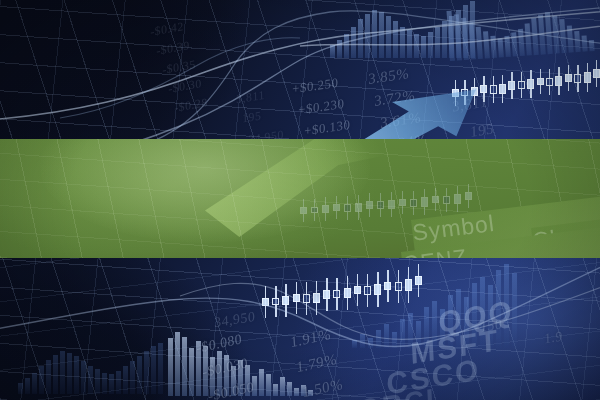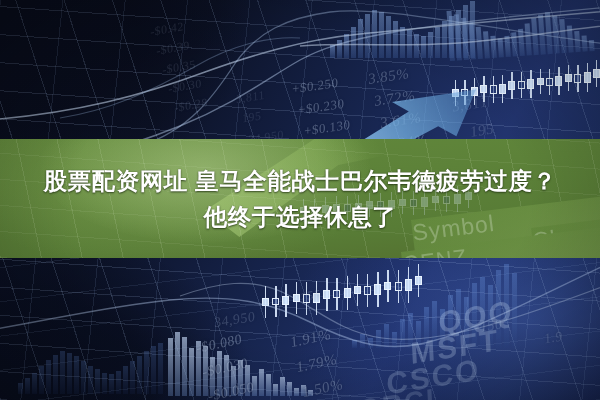--- a/index.html
+++ b/index.html
@@ -511,19 +511,15 @@
           <div class="wick" style="top: -8px; height: 24.04px;"></div>
           <div class="body" style="top: 0px; height: 8.04px;"></div>
         </div>
       </div>
 
     <span class="ticker greenband" style="left:416px;top:44px;font-size:23px;font-weight:400;letter-spacing:1px;transform:rotate(-7deg);">Symbol</span>
     <span class="ticker greenband" style="left:536px;top:52px;font-size:23px;font-weight:400;letter-spacing:1px;transform:rotate(-7deg);">Change</span>
     <span class="ticker greenband" style="left:406px;top:76px;font-size:22px;font-weight:400;letter-spacing:1px;transform:rotate(-7deg);">GENZ</span>
   </div>
 
-  <div class="headline">
-    <div class="hl-line">股票配资网址 皇马全能战士巴尔韦德疲劳过度？</div>
-    <div class="hl-line">他终于选择休息了</div>
-  </div>
 
   <div class="layer vignette"></div>
 </div>
 
 </body></html>

